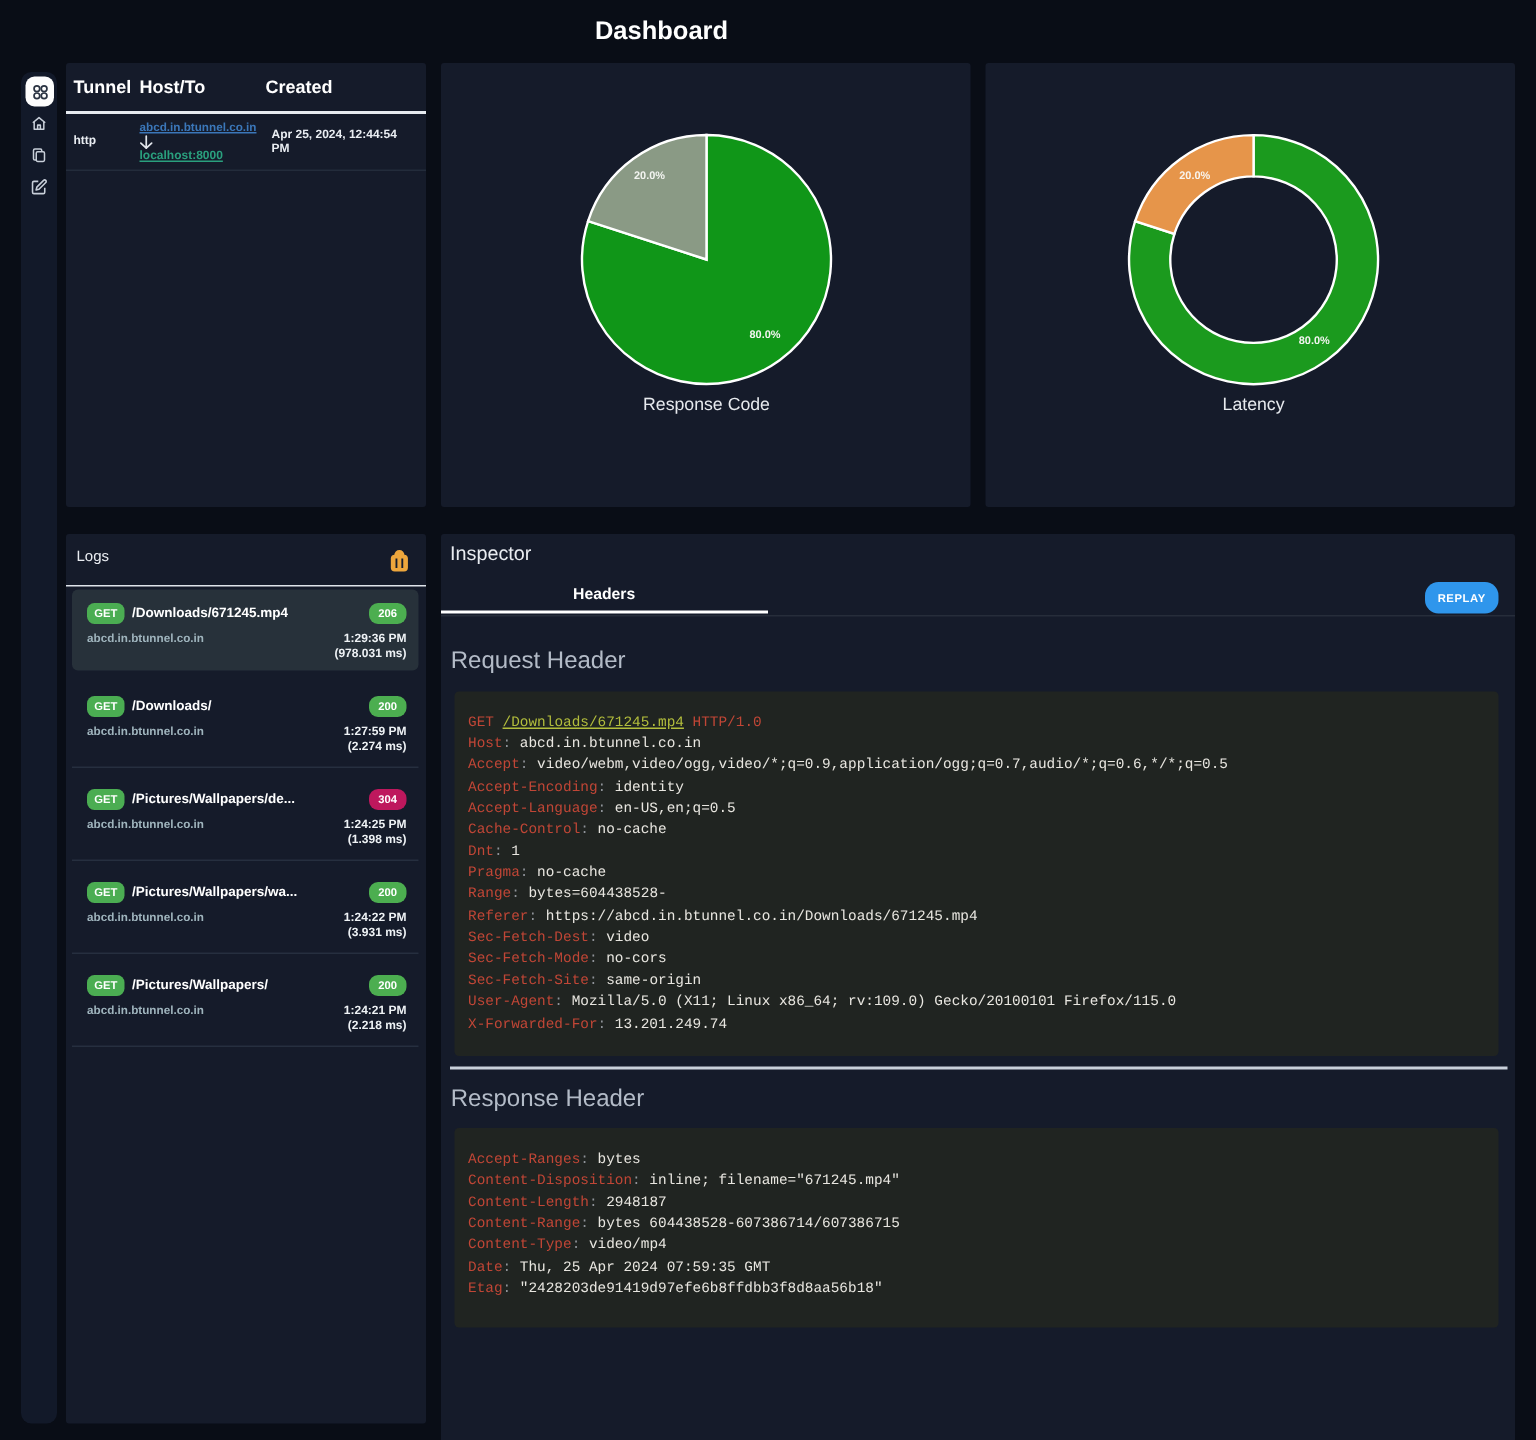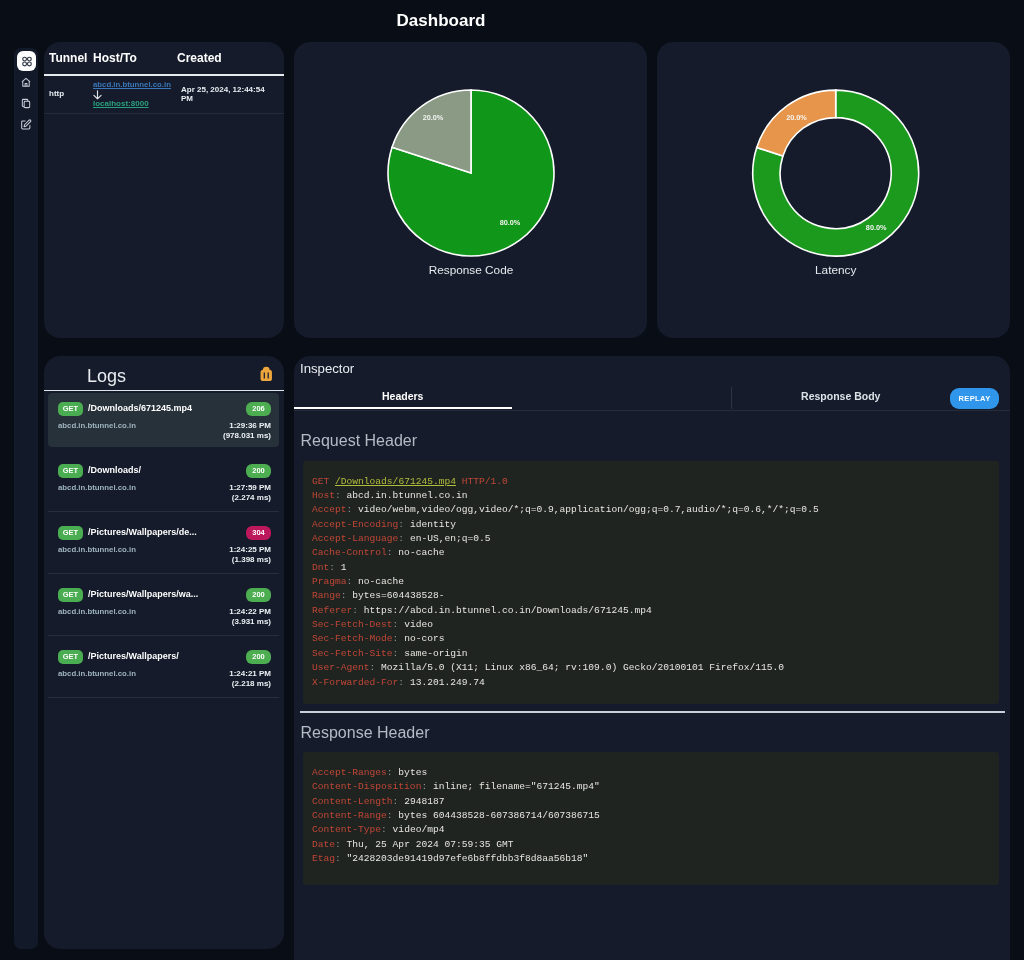--- a/index.html
+++ b/index.html
@@ -1,31 +1,31 @@
 <!DOCTYPE html>
 <html><head>
 <meta charset="utf-8">
 <style>
   * { margin:0; padding:0; box-sizing:border-box; }
   html,body { width:1024px; height:960px; background:#090d16; font-family:"Liberation Sans", sans-serif; position:relative; overflow:hidden; }
   .abs { position:absolute; }
-  .panel { position:absolute; background:#151b2a; border-radius:16px; }
+  .panel { position:absolute; background:#151b2a; border-radius:2px; }
   .title { position:absolute; top:10.5px; left:0; width:882px; text-align:center; color:#fff; font-size:17px; font-weight:bold; }
   
   .sidebar { position:absolute; left:14px; top:47.5px; width:24px; height:901.5px; background:#121929; border-radius:7px; }
   .sb-active { position:absolute; left:3px; top:3px; width:19px; height:20px; background:#fdfdfd; border-radius:6px; }
   .sb-ic { position:absolute; left:50%; transform:translateX(-50%); }
   
   .th { position:absolute; color:#fff; font-size:12px; font-weight:bold; }
   .tcell { position:absolute; font-size:8px; font-weight:bold; }
   .hline { position:absolute; }
   a.blu { color:#3b77b9; }
   a.tea { color:#2aa07e; }
   
-  .logtitle { position:absolute; left:7px; top:10px; color:#e9ecf1; font-size:18px;margin-left:36px; }
+  .logtitle { position:absolute; left:7px; top:10px; color:#e9ecf1; font-size:10px; }
   .entry { position:absolute; left:4px; width:231px; height:54px; border-radius:4px; }
   .entry .r1 { position:absolute; top:8.5px; left:10px; right:8px; height:14px; }
   .badge { display:inline-block; width:25px; height:14px; border-radius:5px; color:#fff; font-size:7.5px; font-weight:bold; text-align:center; line-height:14.5px; vertical-align:top; }
   .get { background:#4bad52; }
   .stat { position:absolute; right:0; top:0; border-radius:6px; }
   .g2 { background:#4cae50; }
   .cy { background:#be185d; }
   .path { position:absolute; left:30px; top:1px; color:#fff; font-size:9px; font-weight:bold; white-space:nowrap; }
   .dom { position:absolute; left:10px; top:28px; color:#9fb4bd; font-size:7.8px; font-weight:bold; }
   .tms { position:absolute; right:8px; top:28px; text-align:right; color:#eef2f5; font-size:8px; font-weight:bold; line-height:9.7px; }
@@ -140,21 +140,20 @@
       <span class="dom">abcd.in.btunnel.co.in</span>
       <div class="tms">1:24:21 PM<br>(2.218 ms)</div>
     </div>
     <div class="sep" style="top:341px;"></div>
   </div>
 
   <div class="panel" style="left:293.5px; top:356px; width:716px; height:708px;">
     <span class="insp-title">Inspector</span>
     <div class="tabs">
       <div class="tab" style="left:0; color:#fff;">Headers</div>
-      <div class="tab" style="left:437.5px; border-left:1px solid #2b3242;">Response Body</div>
       <div class="hline" style="left:0; top:19.5px; width:218px; height:2px; background:#fff;"></div>
       <div class="hline" style="left:0; top:22.5px; width:716px; height:1px; background:#262d3a;"></div>
       <div class="abs" style="left:656.5px; top:0.5px; width:49px; height:21.5px; background:#2f96ec; border-radius:9px; color:#fff; font-size:7.5px; font-weight:bold; text-align:center; line-height:22px; letter-spacing:0.4px;">REPLAY</div>
     </div>
     <span class="sechead" style="top:75.5px;">Request Header</span>
     <div class="code" style="top:104.5px;"><span class="k">GET</span> <span class="lnk">/Downloads/671245.mp4</span> <span class="k">HTTP/1.0</span>
 <span class="k">Host</span><span class="c">:</span> abcd.in.btunnel.co.in
 <span class="k">Accept</span><span class="c">:</span> video/webm,video/ogg,video/*;q=0.9,application/ogg;q=0.7,audio/*;q=0.6,*/*;q=0.5
 <span class="k">Accept-Encoding</span><span class="c">:</span> identity
 <span class="k">Accept-Language</span><span class="c">:</span> en-US,en;q=0.5

